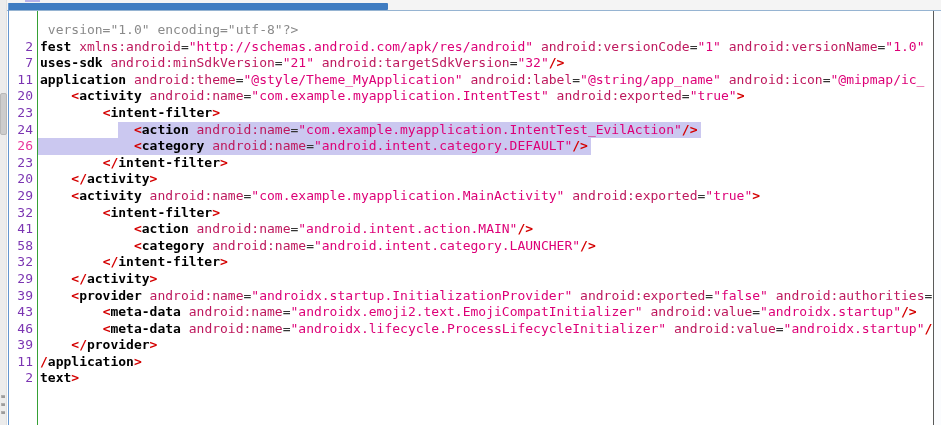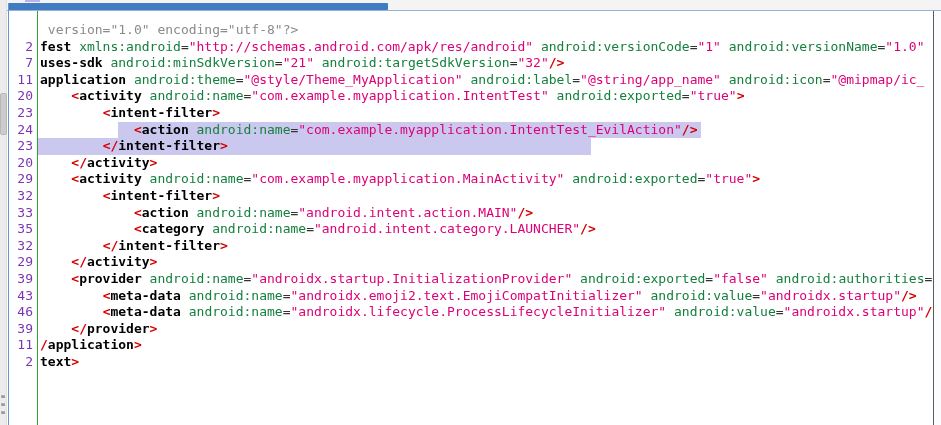--- a/index.html
+++ b/index.html
@@ -31,21 +31,21 @@
   .editor-body{position:absolute;left:9px;top:11px;width:924px;height:414px;background:#ffffff;overflow:hidden;}
   .gutter-line{position:absolute;left:28px;top:0;height:414px;width:1px;background:#35a035;}
   .rows{position:absolute;left:0;top:11px;width:100%;z-index:2;}
   .row{height:16.6px;line-height:16.6px;font-size:13px;white-space:pre;display:flex;}
   .gutter{display:inline-block;width:24px;text-align:right;color:#7b35b2;flex:0 0 24px;}
   .gutter.cur{color:#e8379b;}
   .code{padding-left:7px;flex:1 1 auto;}
   .sel{position:absolute;background:#cbc8f0;height:16.6px;z-index:1;}
 
   .tk-tag{color:#000000;font-weight:bold;}
-  .tk-attr{color:#15803d;}
+  .tk-attr{color:#be185d;}
   .tk-val{color:#dd0077;}
   .tk-br{color:#d40000;font-weight:bold;}
   .tk-eq{color:#333333;}
   .tk-decl{color:#8a8a8a;}
   .tk-plain{color:#000000;}
 </style>
 </head>
 <body>
 
 <div class="window">
@@ -71,26 +71,27 @@
         <div class="sel" style="left: 29px; top: 127.2px; width: 553.4px;"></div>
       </div>
     <div class="rows" id="rows">
         <div class="row"><span class="gutter"></span><span class="code"><span class="tk-decl"> version="1.0" encoding="utf-8"?&gt;</span></span></div>
         <div class="row"><span class="gutter">2</span><span class="code"><span class="tk-tag">fest</span><span class="tk-plain"> </span><span class="tk-attr">xmlns:android</span><span class="tk-eq">=</span><span class="tk-val">"http://schemas.android.com/apk/res/android"</span><span class="tk-plain"> </span><span class="tk-attr">android:versionCode</span><span class="tk-eq">=</span><span class="tk-val">"1"</span><span class="tk-plain"> </span><span class="tk-attr">android:versionName</span><span class="tk-eq">=</span><span class="tk-val">"1.0"</span></span></div>
         <div class="row"><span class="gutter">7</span><span class="code"><span class="tk-tag">uses-sdk</span><span class="tk-plain"> </span><span class="tk-attr">android:minSdkVersion</span><span class="tk-eq">=</span><span class="tk-val">"21"</span><span class="tk-plain"> </span><span class="tk-attr">android:targetSdkVersion</span><span class="tk-eq">=</span><span class="tk-val">"32"</span><span class="tk-br">/&gt;</span></span></div>
         <div class="row"><span class="gutter">11</span><span class="code"><span class="tk-tag">application</span><span class="tk-plain"> </span><span class="tk-attr">android:theme</span><span class="tk-eq">=</span><span class="tk-val">"@style/Theme_MyApplication"</span><span class="tk-plain"> </span><span class="tk-attr">android:label</span><span class="tk-eq">=</span><span class="tk-val">"@string/app_name"</span><span class="tk-plain"> </span><span class="tk-attr">android:icon</span><span class="tk-eq">=</span><span class="tk-val">"@mipmap/ic_</span></span></div>
         <div class="row"><span class="gutter">20</span><span class="code"><span class="tk-plain">    </span><span class="tk-br">&lt;</span><span class="tk-tag">activity</span><span class="tk-plain"> </span><span class="tk-attr">android:name</span><span class="tk-eq">=</span><span class="tk-val">"com.example.myapplication.IntentTest"</span><span class="tk-plain"> </span><span class="tk-attr">android:exported</span><span class="tk-eq">=</span><span class="tk-val">"true"</span><span class="tk-br">&gt;</span></span></div>
         <div class="row"><span class="gutter">23</span><span class="code"><span class="tk-plain">        </span><span class="tk-br">&lt;</span><span class="tk-tag">intent-filter</span><span class="tk-br">&gt;</span></span></div>
         <div class="row"><span class="gutter">24</span><span class="code"><span class="tk-plain">            </span><span class="tk-br">&lt;</span><span class="tk-tag">action</span><span class="tk-plain"> </span><span class="tk-attr">android:name</span><span class="tk-eq">=</span><span class="tk-val">"com.example.myapplication.IntentTest_EvilAction"</span><span class="tk-br">/&gt;</span></span></div>
+        <div class="row"><span class="gutter cur">26</span><span class="code"><span class="tk-plain">            </span><span class="tk-br">&lt;</span><span class="tk-tag">category</span><span class="tk-plain"> </span><span class="tk-attr">android:name</span><span class="tk-eq">=</span><span class="tk-val">"android.intent.category.DEFAULT"</span><span class="tk-br">/&gt;</span></span></div>
         <div class="row"><span class="gutter">23</span><span class="code"><span class="tk-plain">        </span><span class="tk-br">&lt;/</span><span class="tk-tag">intent-filter</span><span class="tk-br">&gt;</span></span></div>
         <div class="row"><span class="gutter">20</span><span class="code"><span class="tk-plain">    </span><span class="tk-br">&lt;/</span><span class="tk-tag">activity</span><span class="tk-br">&gt;</span></span></div>
         <div class="row"><span class="gutter">29</span><span class="code"><span class="tk-plain">    </span><span class="tk-br">&lt;</span><span class="tk-tag">activity</span><span class="tk-plain"> </span><span class="tk-attr">android:name</span><span class="tk-eq">=</span><span class="tk-val">"com.example.myapplication.MainActivity"</span><span class="tk-plain"> </span><span class="tk-attr">android:exported</span><span class="tk-eq">=</span><span class="tk-val">"true"</span><span class="tk-br">&gt;</span></span></div>
         <div class="row"><span class="gutter">32</span><span class="code"><span class="tk-plain">        </span><span class="tk-br">&lt;</span><span class="tk-tag">intent-filter</span><span class="tk-br">&gt;</span></span></div>
-        <div class="row"><span class="gutter">33</span><span class="code"><span class="tk-plain">            </span><span class="tk-br">&lt;</span><span class="tk-tag">action</span><span class="tk-plain"> </span><span class="tk-attr">android:name</span><span class="tk-eq">=</span><span class="tk-val">"android.intent.action.MAIN"</span><span class="tk-br">/&gt;</span></span></div>
-        <div class="row"><span class="gutter">35</span><span class="code"><span class="tk-plain">            </span><span class="tk-br">&lt;</span><span class="tk-tag">category</span><span class="tk-plain"> </span><span class="tk-attr">android:name</span><span class="tk-eq">=</span><span class="tk-val">"android.intent.category.LAUNCHER"</span><span class="tk-br">/&gt;</span></span></div>
+        <div class="row"><span class="gutter">41</span><span class="code"><span class="tk-plain">            </span><span class="tk-br">&lt;</span><span class="tk-tag">action</span><span class="tk-plain"> </span><span class="tk-attr">android:name</span><span class="tk-eq">=</span><span class="tk-val">"android.intent.action.MAIN"</span><span class="tk-br">/&gt;</span></span></div>
+        <div class="row"><span class="gutter">58</span><span class="code"><span class="tk-plain">            </span><span class="tk-br">&lt;</span><span class="tk-tag">category</span><span class="tk-plain"> </span><span class="tk-attr">android:name</span><span class="tk-eq">=</span><span class="tk-val">"android.intent.category.LAUNCHER"</span><span class="tk-br">/&gt;</span></span></div>
         <div class="row"><span class="gutter">32</span><span class="code"><span class="tk-plain">        </span><span class="tk-br">&lt;/</span><span class="tk-tag">intent-filter</span><span class="tk-br">&gt;</span></span></div>
         <div class="row"><span class="gutter">29</span><span class="code"><span class="tk-plain">    </span><span class="tk-br">&lt;/</span><span class="tk-tag">activity</span><span class="tk-br">&gt;</span></span></div>
         <div class="row"><span class="gutter">39</span><span class="code"><span class="tk-plain">    </span><span class="tk-br">&lt;</span><span class="tk-tag">provider</span><span class="tk-plain"> </span><span class="tk-attr">android:name</span><span class="tk-eq">=</span><span class="tk-val">"androidx.startup.InitializationProvider"</span><span class="tk-plain"> </span><span class="tk-attr">android:exported</span><span class="tk-eq">=</span><span class="tk-val">"false"</span><span class="tk-plain"> </span><span class="tk-attr">android:authorities</span><span class="tk-eq">=</span></span></div>
         <div class="row"><span class="gutter">43</span><span class="code"><span class="tk-plain">        </span><span class="tk-br">&lt;</span><span class="tk-tag">meta-data</span><span class="tk-plain"> </span><span class="tk-attr">android:name</span><span class="tk-eq">=</span><span class="tk-val">"androidx.emoji2.text.EmojiCompatInitializer"</span><span class="tk-plain"> </span><span class="tk-attr">android:value</span><span class="tk-eq">=</span><span class="tk-val">"androidx.startup"</span><span class="tk-br">/&gt;</span></span></div>
         <div class="row"><span class="gutter">46</span><span class="code"><span class="tk-plain">        </span><span class="tk-br">&lt;</span><span class="tk-tag">meta-data</span><span class="tk-plain"> </span><span class="tk-attr">android:name</span><span class="tk-eq">=</span><span class="tk-val">"androidx.lifecycle.ProcessLifecycleInitializer"</span><span class="tk-plain"> </span><span class="tk-attr">android:value</span><span class="tk-eq">=</span><span class="tk-val">"androidx.startup"</span><span class="tk-br">/</span></span></div>
         <div class="row"><span class="gutter">39</span><span class="code"><span class="tk-plain">    </span><span class="tk-br">&lt;/</span><span class="tk-tag">provider</span><span class="tk-br">&gt;</span></span></div>
         <div class="row"><span class="gutter">11</span><span class="code"><span class="tk-br">/</span><span class="tk-tag">application</span><span class="tk-br">&gt;</span></span></div>
         <div class="row"><span class="gutter">2</span><span class="code"><span class="tk-tag">text</span><span class="tk-br">&gt;</span></span></div>
       </div>
   </div>

